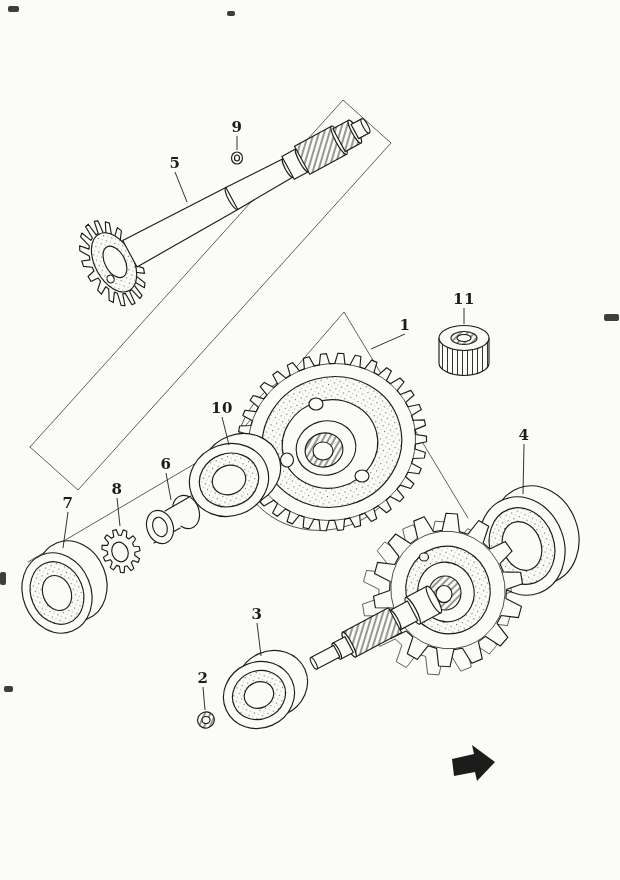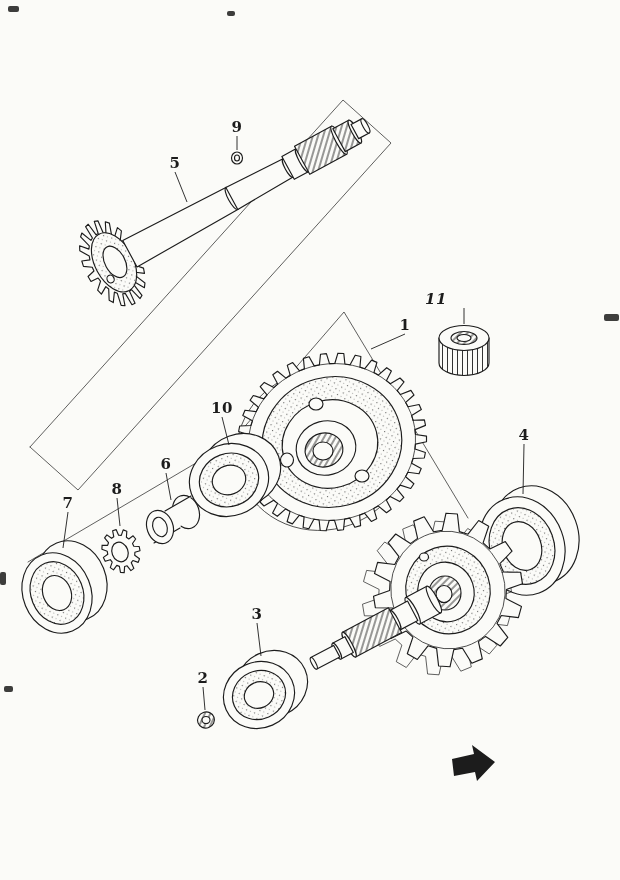--- a/index.html
+++ b/index.html
@@ -190,21 +190,21 @@
         <line x1="117" y1="498" x2="120" y2="526"></line>
         <line x1="68" y1="512" x2="63" y2="548"></line>
         <line x1="257" y1="623" x2="261" y2="656"></line>
         <line x1="203" y1="687" x2="205" y2="710"></line>
       </g>
 </svg>
 
 <div id="callout-layer">
       <span class="callout" style="left: 237px; top: 128px;">9</span>
       <span class="callout" style="left: 175px; top: 164px;">5</span>
-      <span class="callout" style="left: 436px; top: 300px; font-style: italic;">11</span>
+      <span class="callout" style="left: 464px; top: 300px;">11</span>
       <span class="callout" style="left: 405px; top: 326px;">1</span>
       <span class="callout" style="left: 222px; top: 409px; text-align: center;">10</span>
       <span class="callout" style="left: 524px; top: 436px;">4</span>
       <span class="callout" style="left: 166px; top: 465px;">6</span>
       <span class="callout" style="left: 117px; top: 490px;">8</span>
       <span class="callout" style="left: 68px; top: 504px;">7</span>
       <span class="callout" style="left: 257px; top: 615px;">3</span>
       <span class="callout" style="left: 203px; top: 679px;">2</span>
     </div>
 </div>

